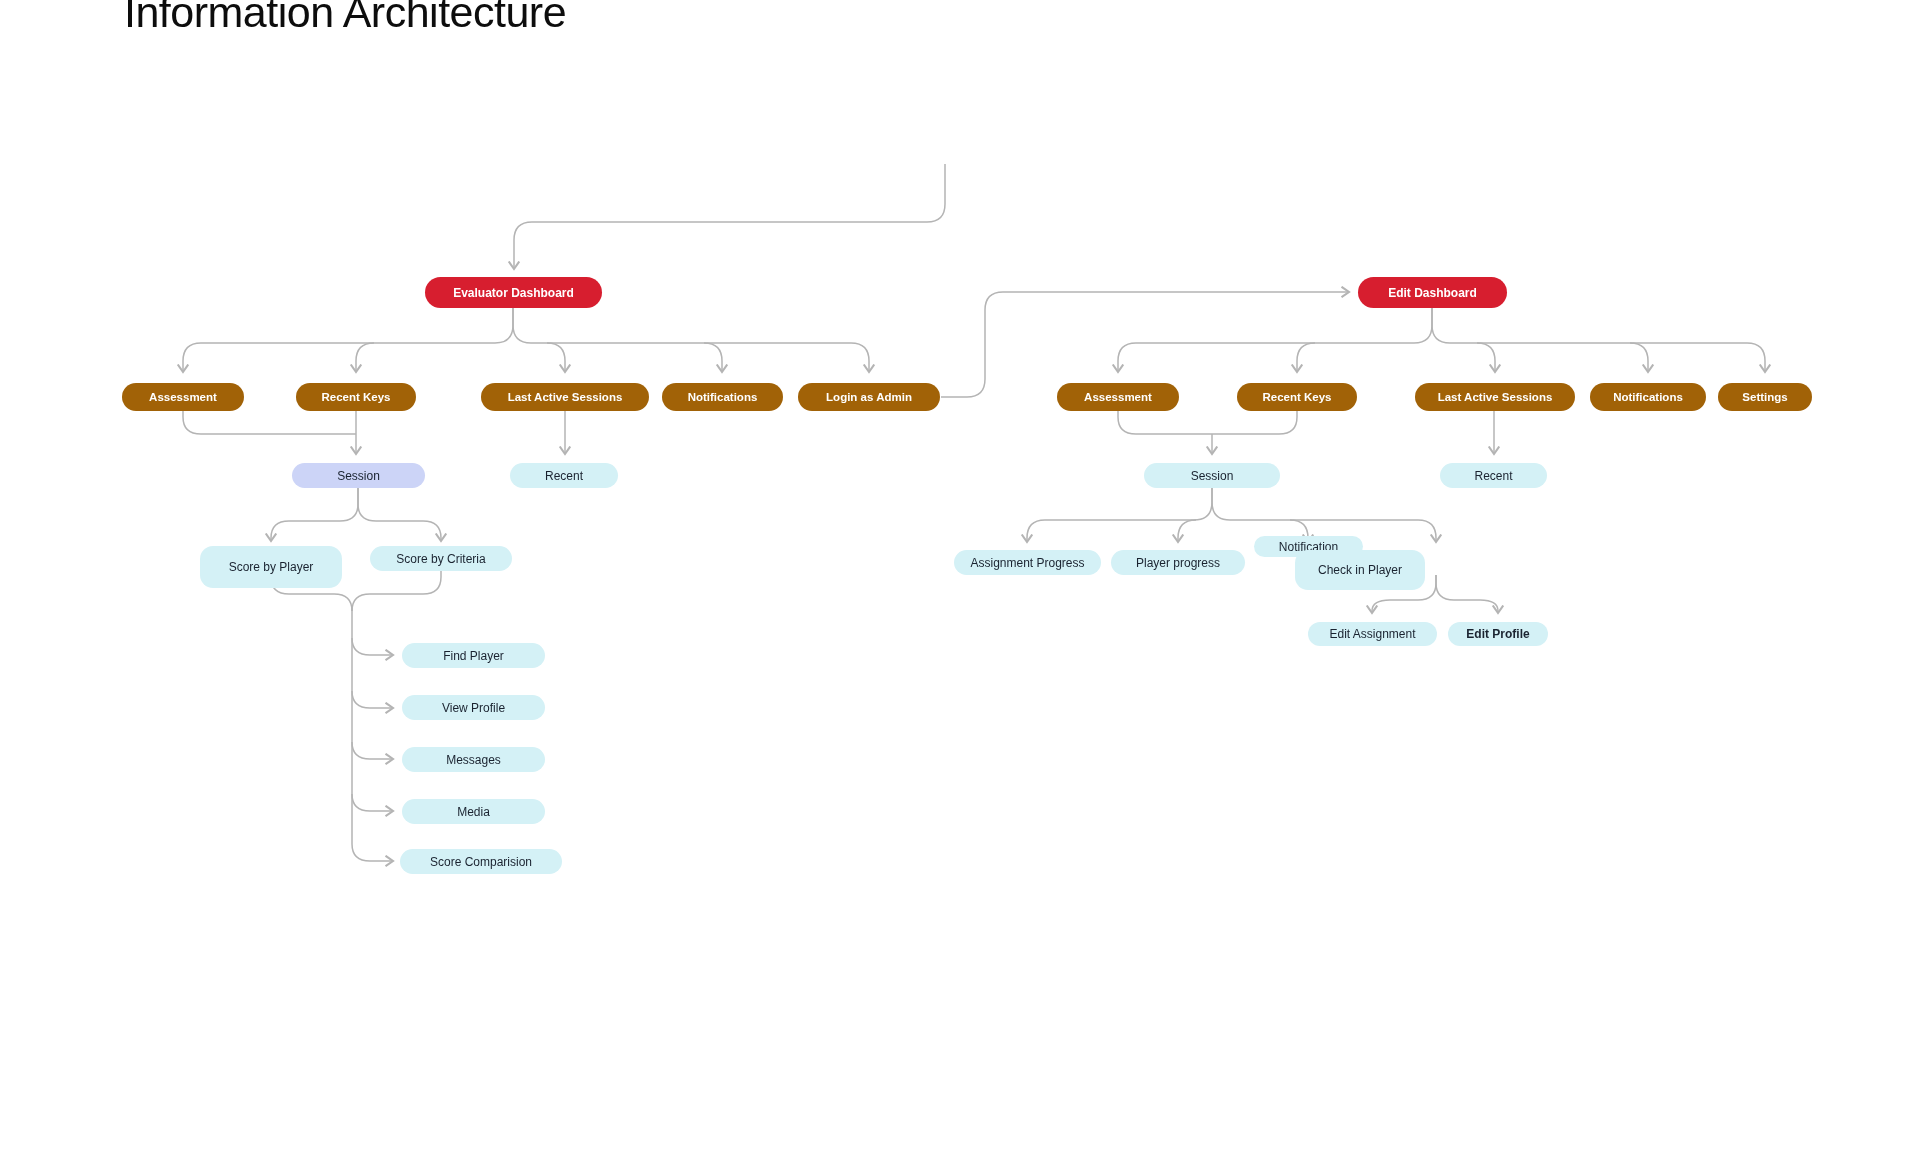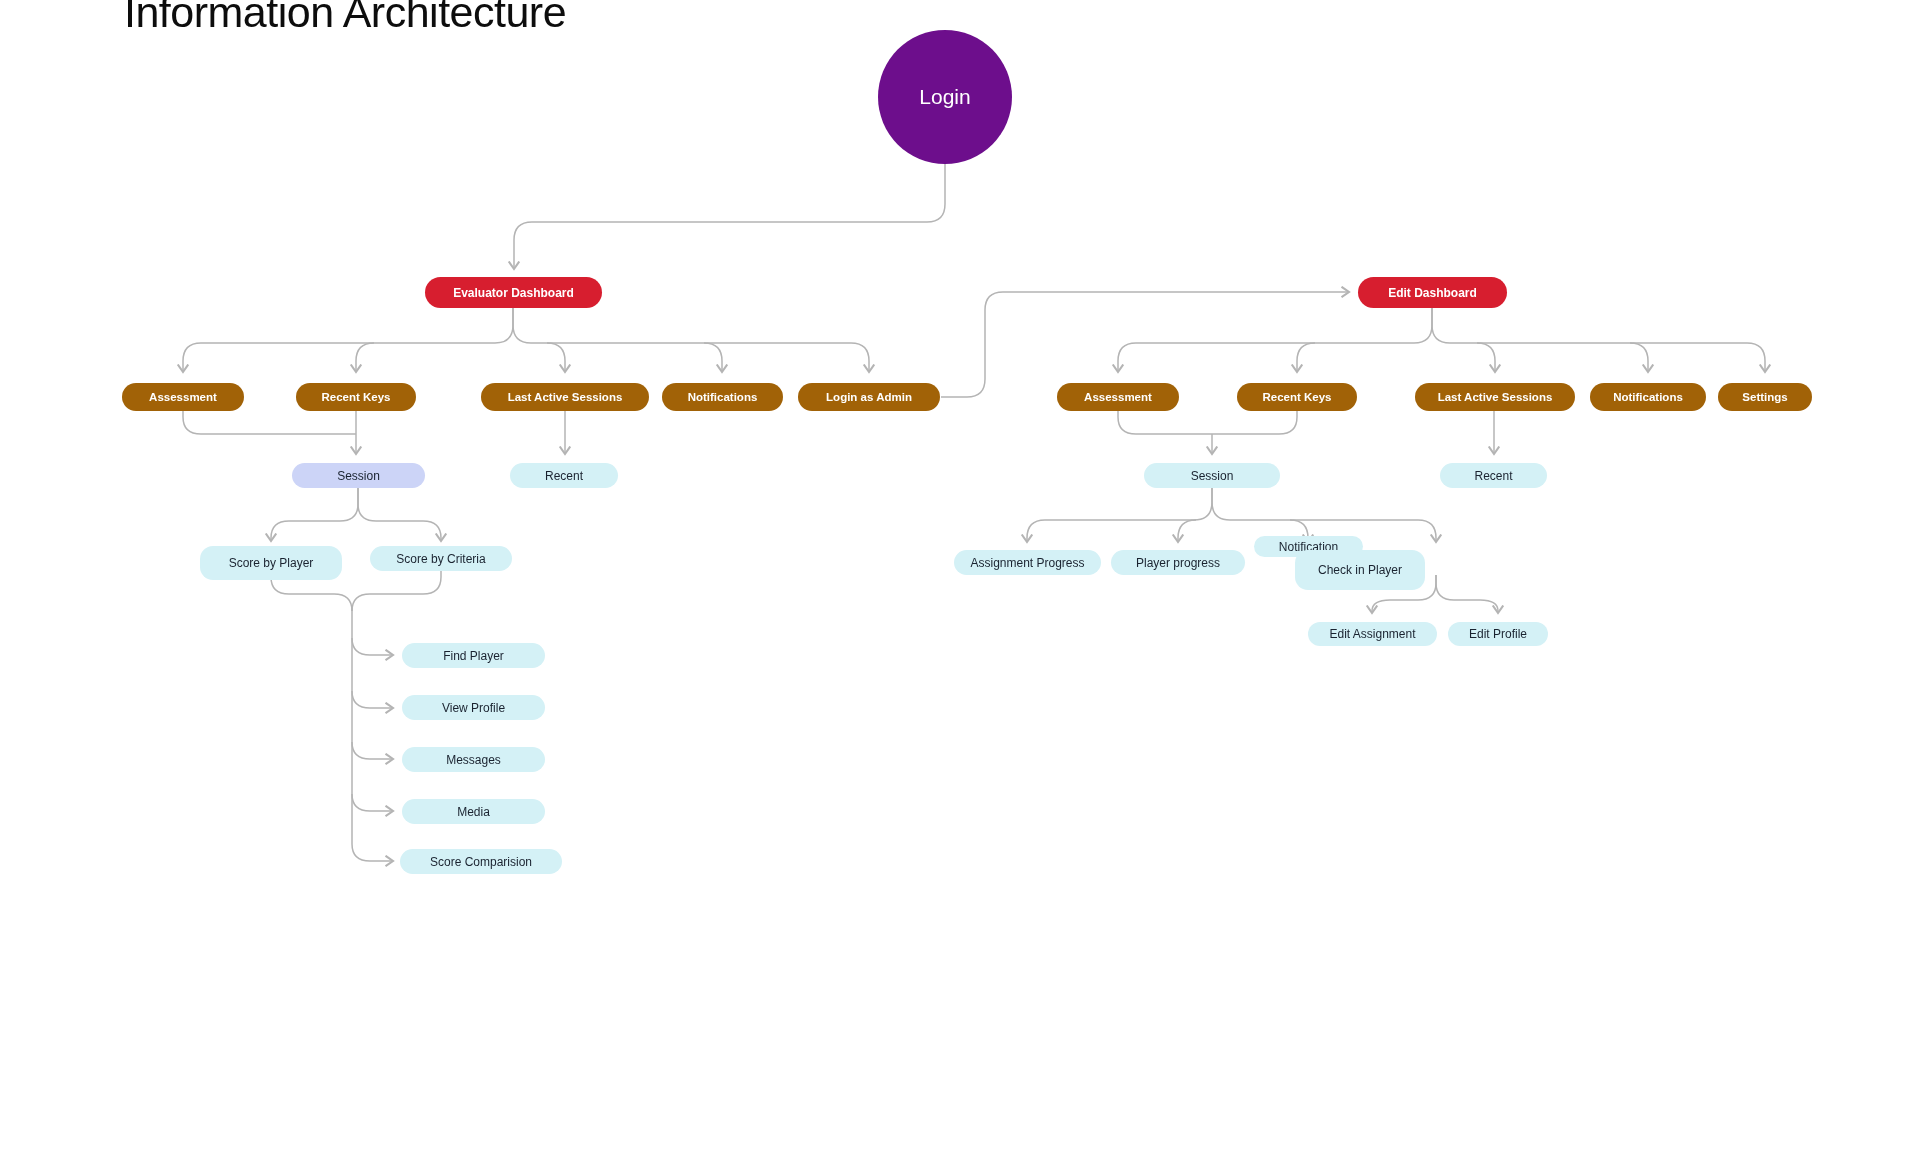--- a/index.html
+++ b/index.html
@@ -85,51 +85,50 @@
         <path d="M1196 520 Q1178 520 1178 538 V542" marker-end="url(#arr)"></path>
         <path d="M1290 520 Q1308 520 1308 538 V542" marker-end="url(#arr)"></path>
       </g>
       <g>
         <path d="M1436 575 V583 Q1436 600 1418 600 H1390 Q1372 600 1372 611 V613" marker-end="url(#arr)"></path>
         <path d="M1436 575 V583 Q1436 600 1454 600 H1480 Q1498 600 1498 611 V613" marker-end="url(#arr)"></path>
       </g>
     </g>
   </svg>
 
-  <div class="node circle" style="left:878px;top:30px;width:134px;height:134px;">Login</div>
 
   <div class="node red" style="left:425px;top:277px;width:177px;height:31px;">Evaluator Dashboard</div>
   <div class="node red" style="left:1358px;top:277px;width:149px;height:31px;">Edit Dashboard</div>
 
   <div class="node navy" style="left:122px;top:383px;width:122px;height:28px;">Assessment</div>
   <div class="node navy" style="left:296px;top:383px;width:120px;height:28px;">Recent Keys</div>
   <div class="node navy" style="left:481px;top:383px;width:168px;height:28px;">Last Active Sessions</div>
   <div class="node navy" style="left:662px;top:383px;width:121px;height:28px;">Notifications</div>
   <div class="node navy" style="left:798px;top:383px;width:142px;height:28px;">Login as Admin</div>
 
   <div class="node navy" style="left:1057px;top:383px;width:122px;height:28px;">Assessment</div>
   <div class="node navy" style="left:1237px;top:383px;width:120px;height:28px;">Recent Keys</div>
   <div class="node navy" style="left:1415px;top:383px;width:160px;height:28px;">Last Active Sessions</div>
   <div class="node navy" style="left:1590px;top:383px;width:116px;height:28px;">Notifications</div>
   <div class="node navy" style="left:1718px;top:383px;width:94px;height:28px;">Settings</div>
 
   <div class="node lav" style="left:292px;top:463px;width:133px;height:25px;">Session</div>
   <div class="node cyan" style="left:510px;top:463px;width:108px;height:25px;">Recent</div>
-  <div class="node cyan" style="left:200px;top:546px;width:142px;height:34px;">Score by Player</div>
+  <div class="node cyan" style="left:200px;top:546px;width:142px;height:42px;">Score by Player</div>
   <div class="node cyan" style="left:370px;top:546px;width:142px;height:25px;">Score by Criteria</div>
 
   <div class="node cyan" style="left:402px;top:643px;width:143px;height:25px;">Find Player</div>
   <div class="node cyan" style="left:402px;top:695px;width:143px;height:25px;">View Profile</div>
   <div class="node cyan" style="left:402px;top:747px;width:143px;height:25px;">Messages</div>
   <div class="node cyan" style="left:402px;top:799px;width:143px;height:25px;">Media</div>
   <div class="node cyan" style="left:400px;top:849px;width:162px;height:25px;">Score Comparision</div>
 
   <div class="node cyan" style="left:1144px;top:463px;width:136px;height:25px;">Session</div>
   <div class="node cyan" style="left:1440px;top:463px;width:107px;height:25px;">Recent</div>
   <div class="node cyan" style="left:954px;top:550px;width:147px;height:25px;">Assignment Progress</div>
   <div class="node cyan" style="left:1111px;top:550px;width:134px;height:25px;">Player progress</div>
   <div class="node cyan" style="left:1254px;top:536px;width:109px;height:21px;">Notification</div>
   <div class="node cyan" style="left:1295px;top:550px;width:130px;height:40px;">Check in Player</div>
 
   <div class="node cyan" style="left:1308px;top:622px;width:129px;height:24px;">Edit Assignment</div>
-  <div class="node cyan" style="left:1448px;top:622px;width:100px;height:24px;">Edit Profile</div>
+  <div class="node cyan" style="left:1448px;top:622px;width:100px;height:24px;font-weight:bold;">Edit Profile</div>
 
 </div>
 
 </body></html>

